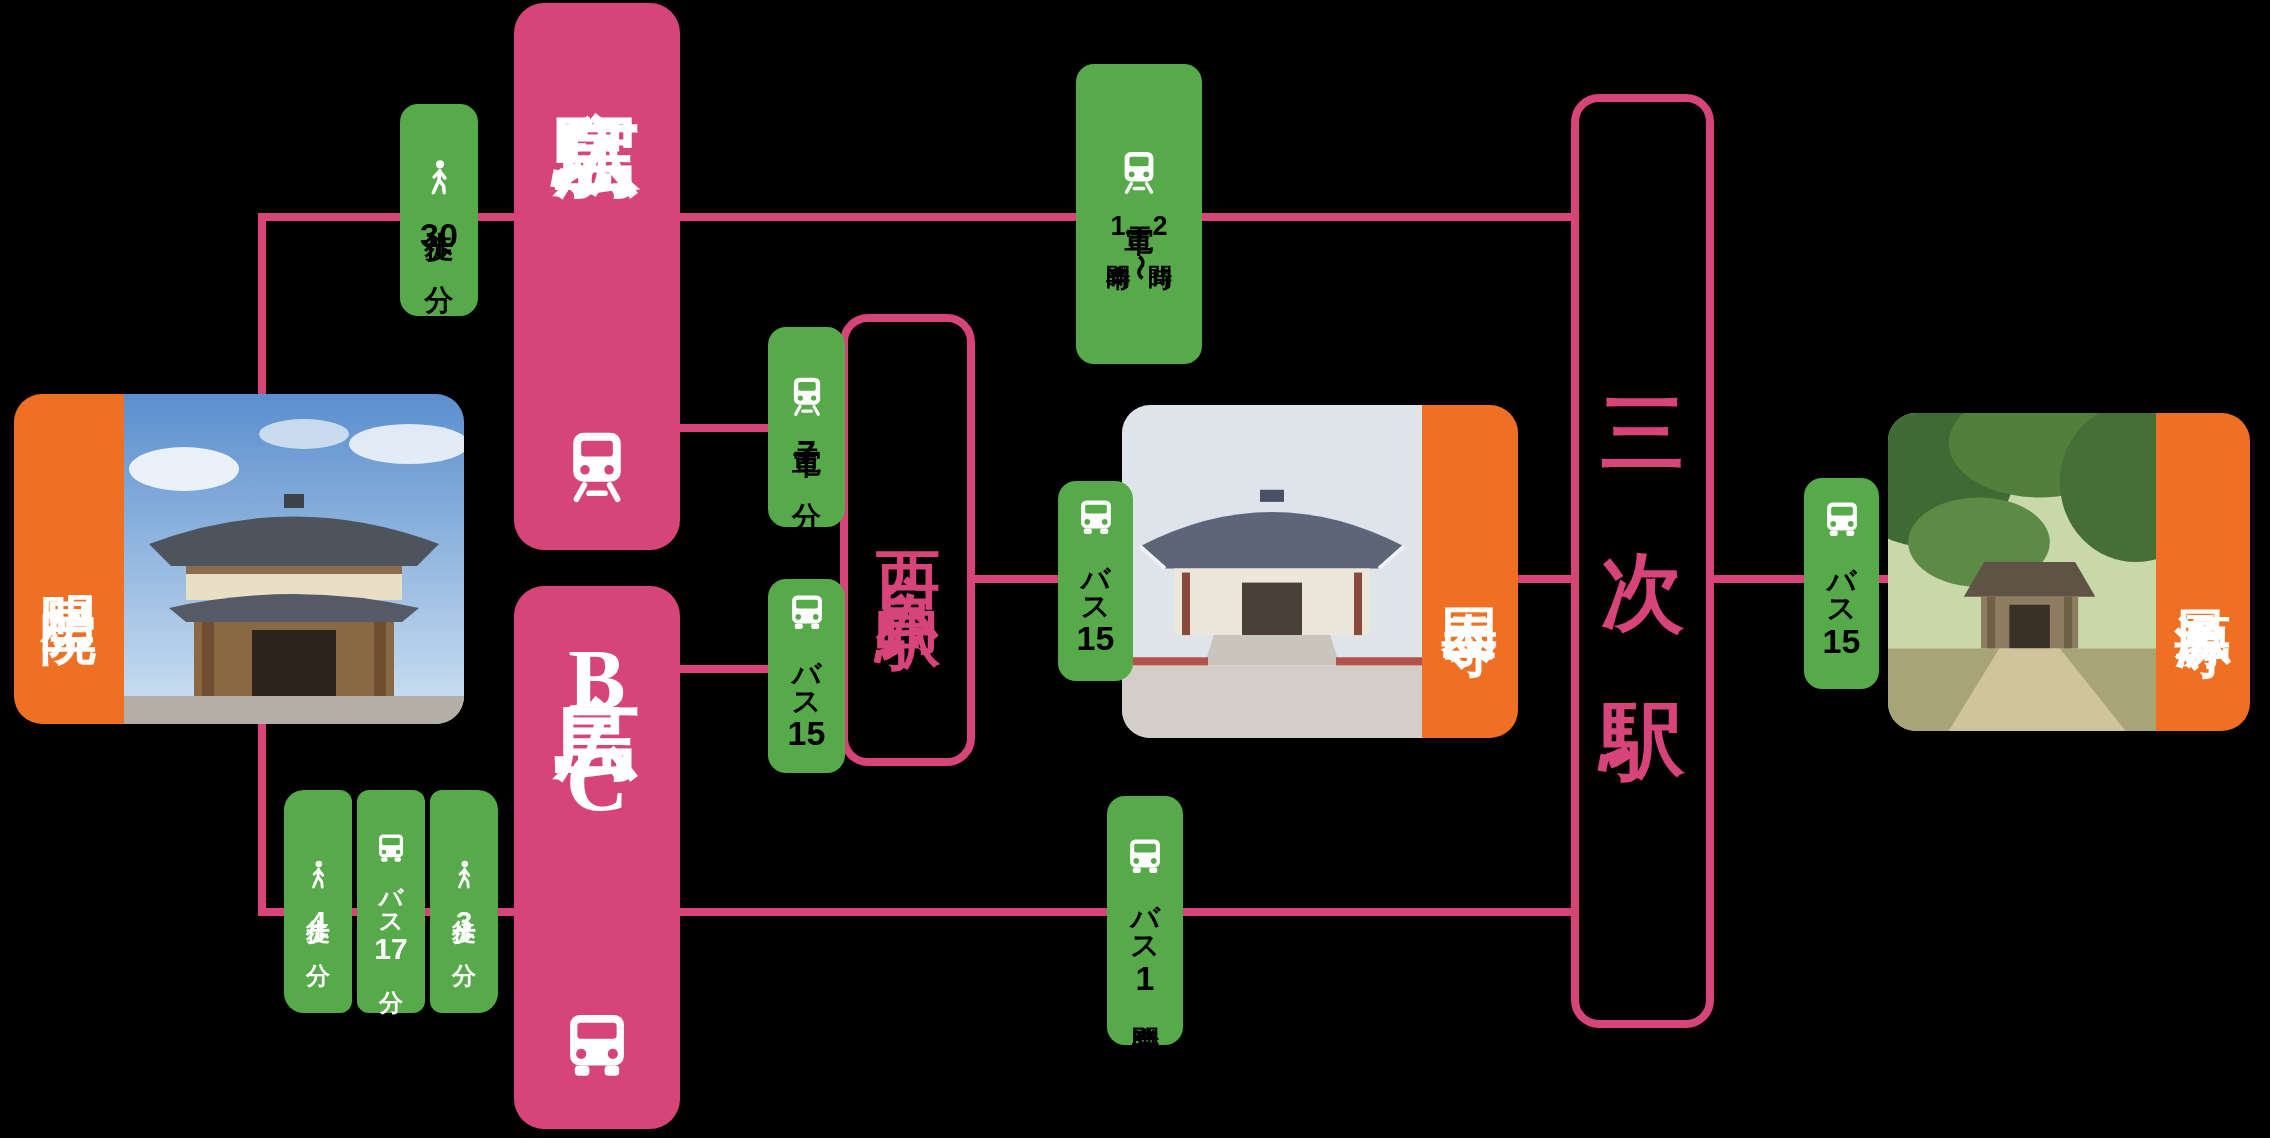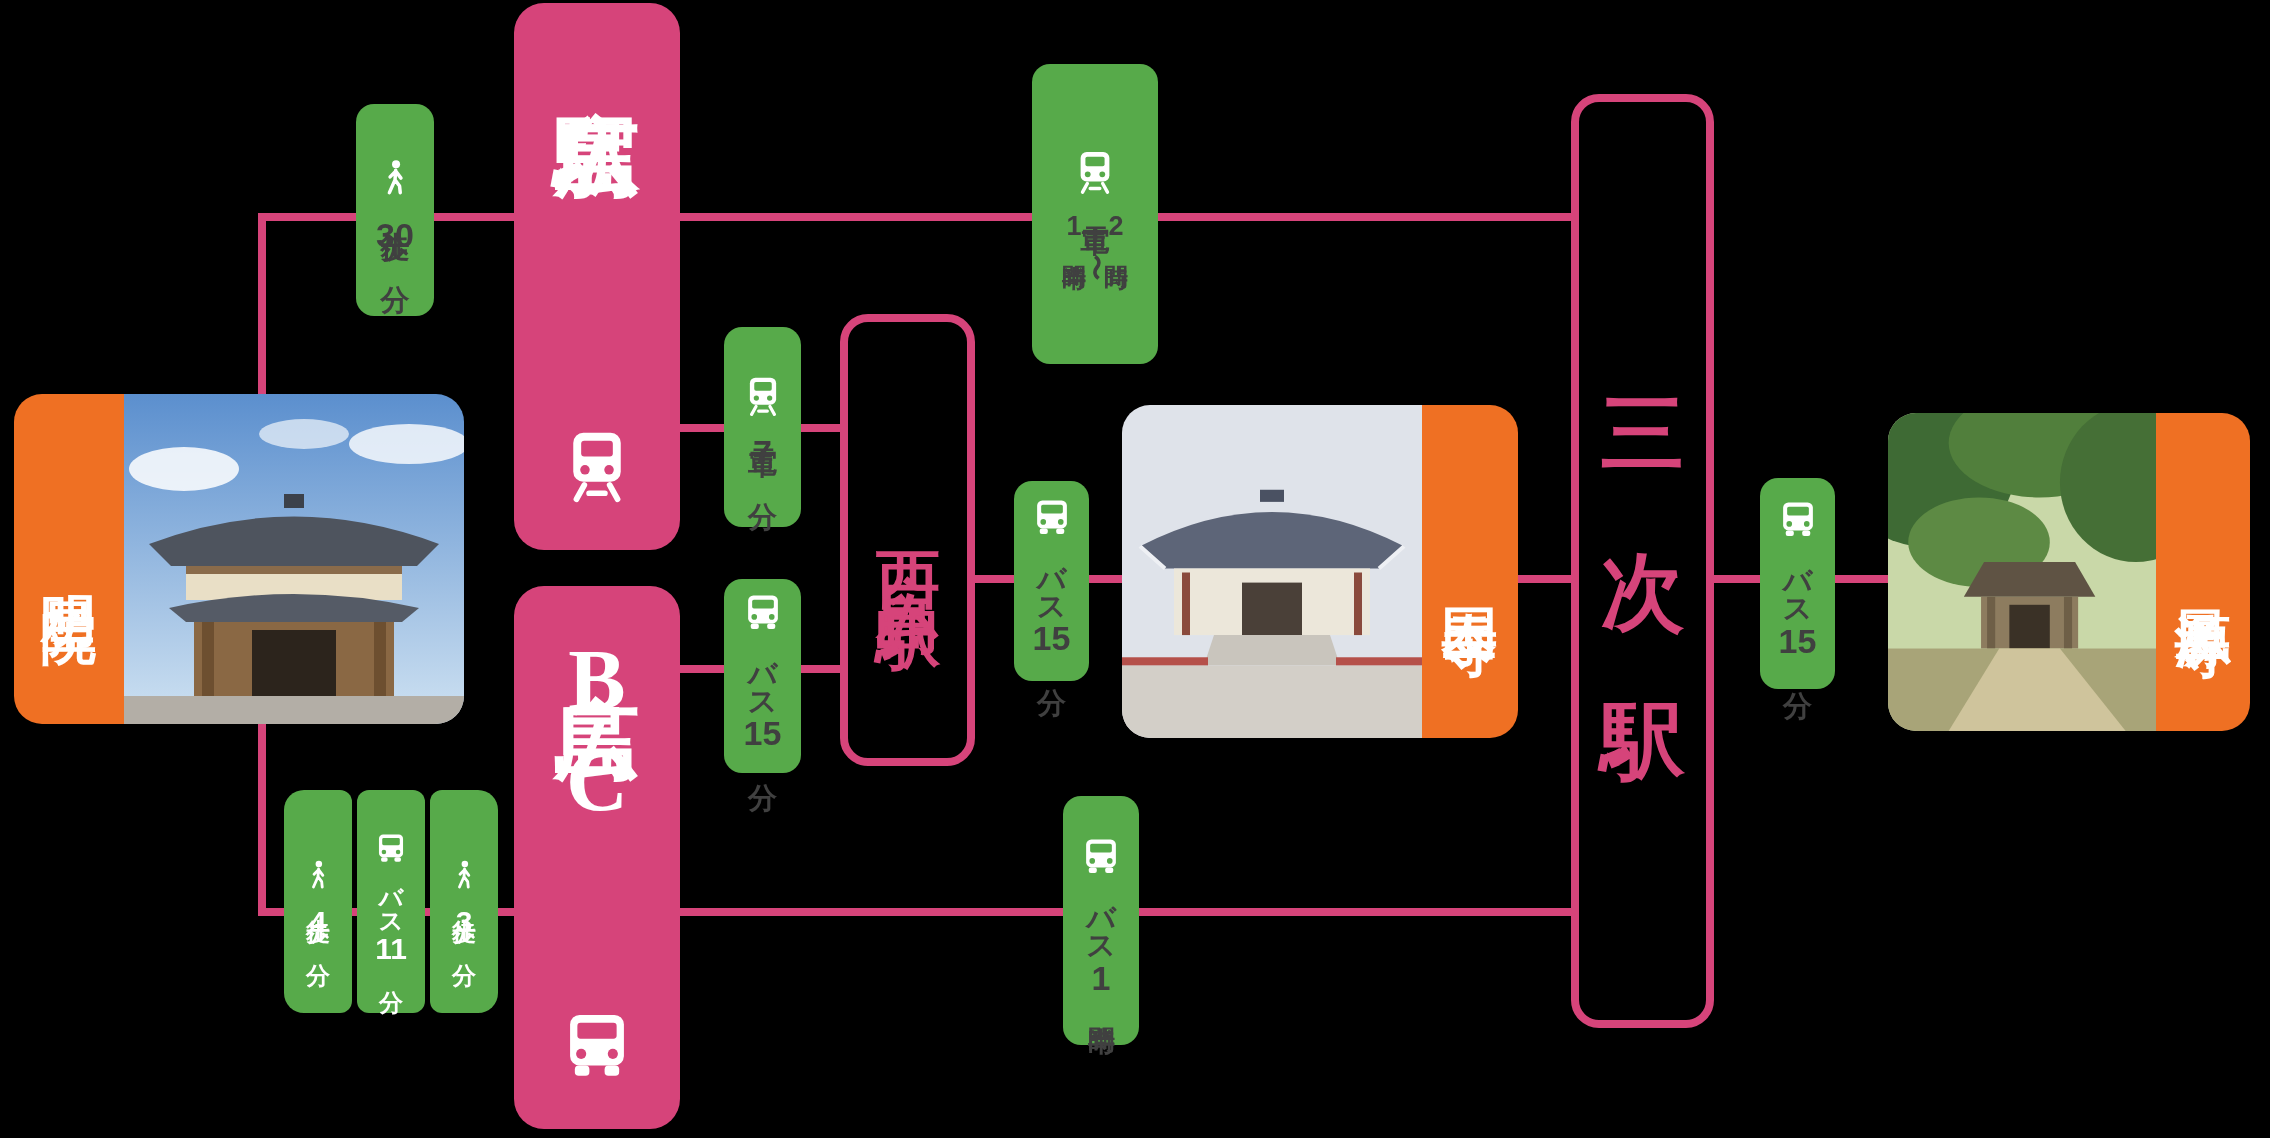--- a/index.html
+++ b/index.html
@@ -14,21 +14,21 @@
   .station-outline .vname{font-family:"Liberation Serif",serif;font-weight:700;}
   .nishi-name{font-size:64px;letter-spacing:.3em;}
   .miyoshi-name{font-size:84px;letter-spacing:1.8em;}
   .temple{position:absolute;display:flex;}
   .temple-label{background:#ef7023;display:flex;align-items:center;justify-content:center;color:#fff;flex:none;}
   .temple-label .vname{font-family:"Liberation Serif",serif;font-size:56px;font-weight:600;letter-spacing:.1em;}
   .round-l{border-radius:28px 0 0 28px;}
   .round-r{border-radius:0 28px 28px 0;}
   .temple-photo{overflow:hidden;flex:1;}
   .temple-photo svg{display:block;width:100%;height:100%;}
-  .badge{position:absolute;background:#57aa4a;--icon-bg:#57aa4a;border-radius:18px;color:#404040;display:flex;flex-direction:column;align-items:center;justify-content:center;gap:8px;padding:10px 4px;}
+  .badge{position:absolute;background:#57aa4a;--icon-bg:#57aa4a;border-radius:18px;color:#000000;display:flex;flex-direction:column;align-items:center;justify-content:center;gap:8px;padding:10px 4px;margin-left:44px;}
   .bicon{width:42px;height:42px;color:#fff;display:block;flex:none;}
   .badge .mode{font-size:29px;font-weight:600;}
   .badge .value{font-size:34px;font-weight:600;}
   .badge .unit{font-size:29px;font-weight:600;}
   .badge .rest{font-size:27px;font-weight:600;}
   .duo{display:flex;align-items:flex-start;gap:1px;}
   .duo-col{display:flex;flex-direction:column;align-items:center;gap:4px;}
   .duo .value{font-size:27px;}
   .duo .rest{font-size:24px;}
   .tilde{font-size:26px;font-weight:600;transform:rotate(90deg);margin-top:34px;width:16px;display:inline-block;}
@@ -253,21 +253,21 @@
         </svg>
       <span class="mode vtext">徒歩</span>
       <span class="value">4</span>
       <span class="unit vtext">分</span>
     </div>
     <div class="combo-seg">
       <svg class="bicon">
           <use href="#i-bus" xlink:href="#i-bus"></use>
         </svg>
       <span class="mode vtext">バス</span>
-      <span class="value">11</span>
+      <span class="value">17</span>
       <span class="unit vtext">分</span>
     </div>
     <div class="combo-seg">
       <svg class="bicon">
           <use href="#i-walk" xlink:href="#i-walk"></use>
         </svg>
       <span class="mode vtext">徒歩</span>
       <span class="value">3</span>
       <span class="unit vtext">分</span>
     </div>

